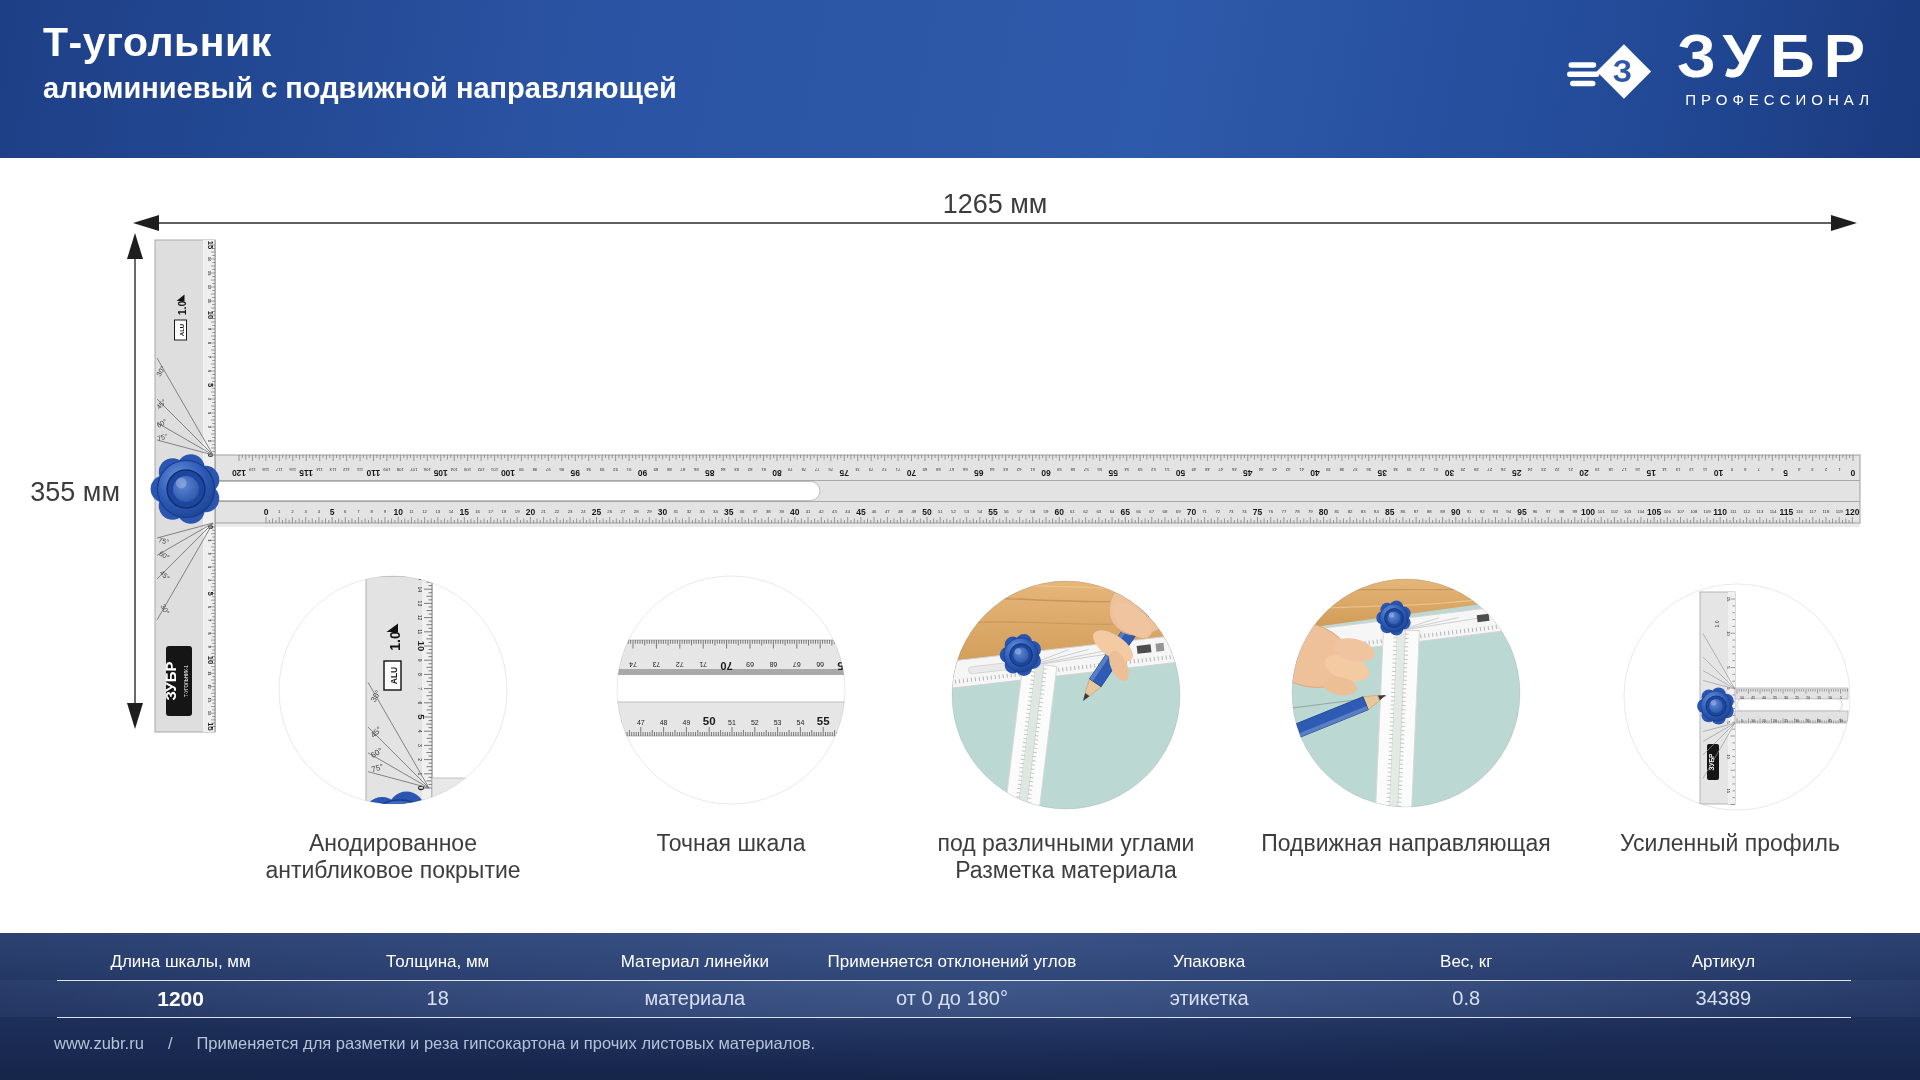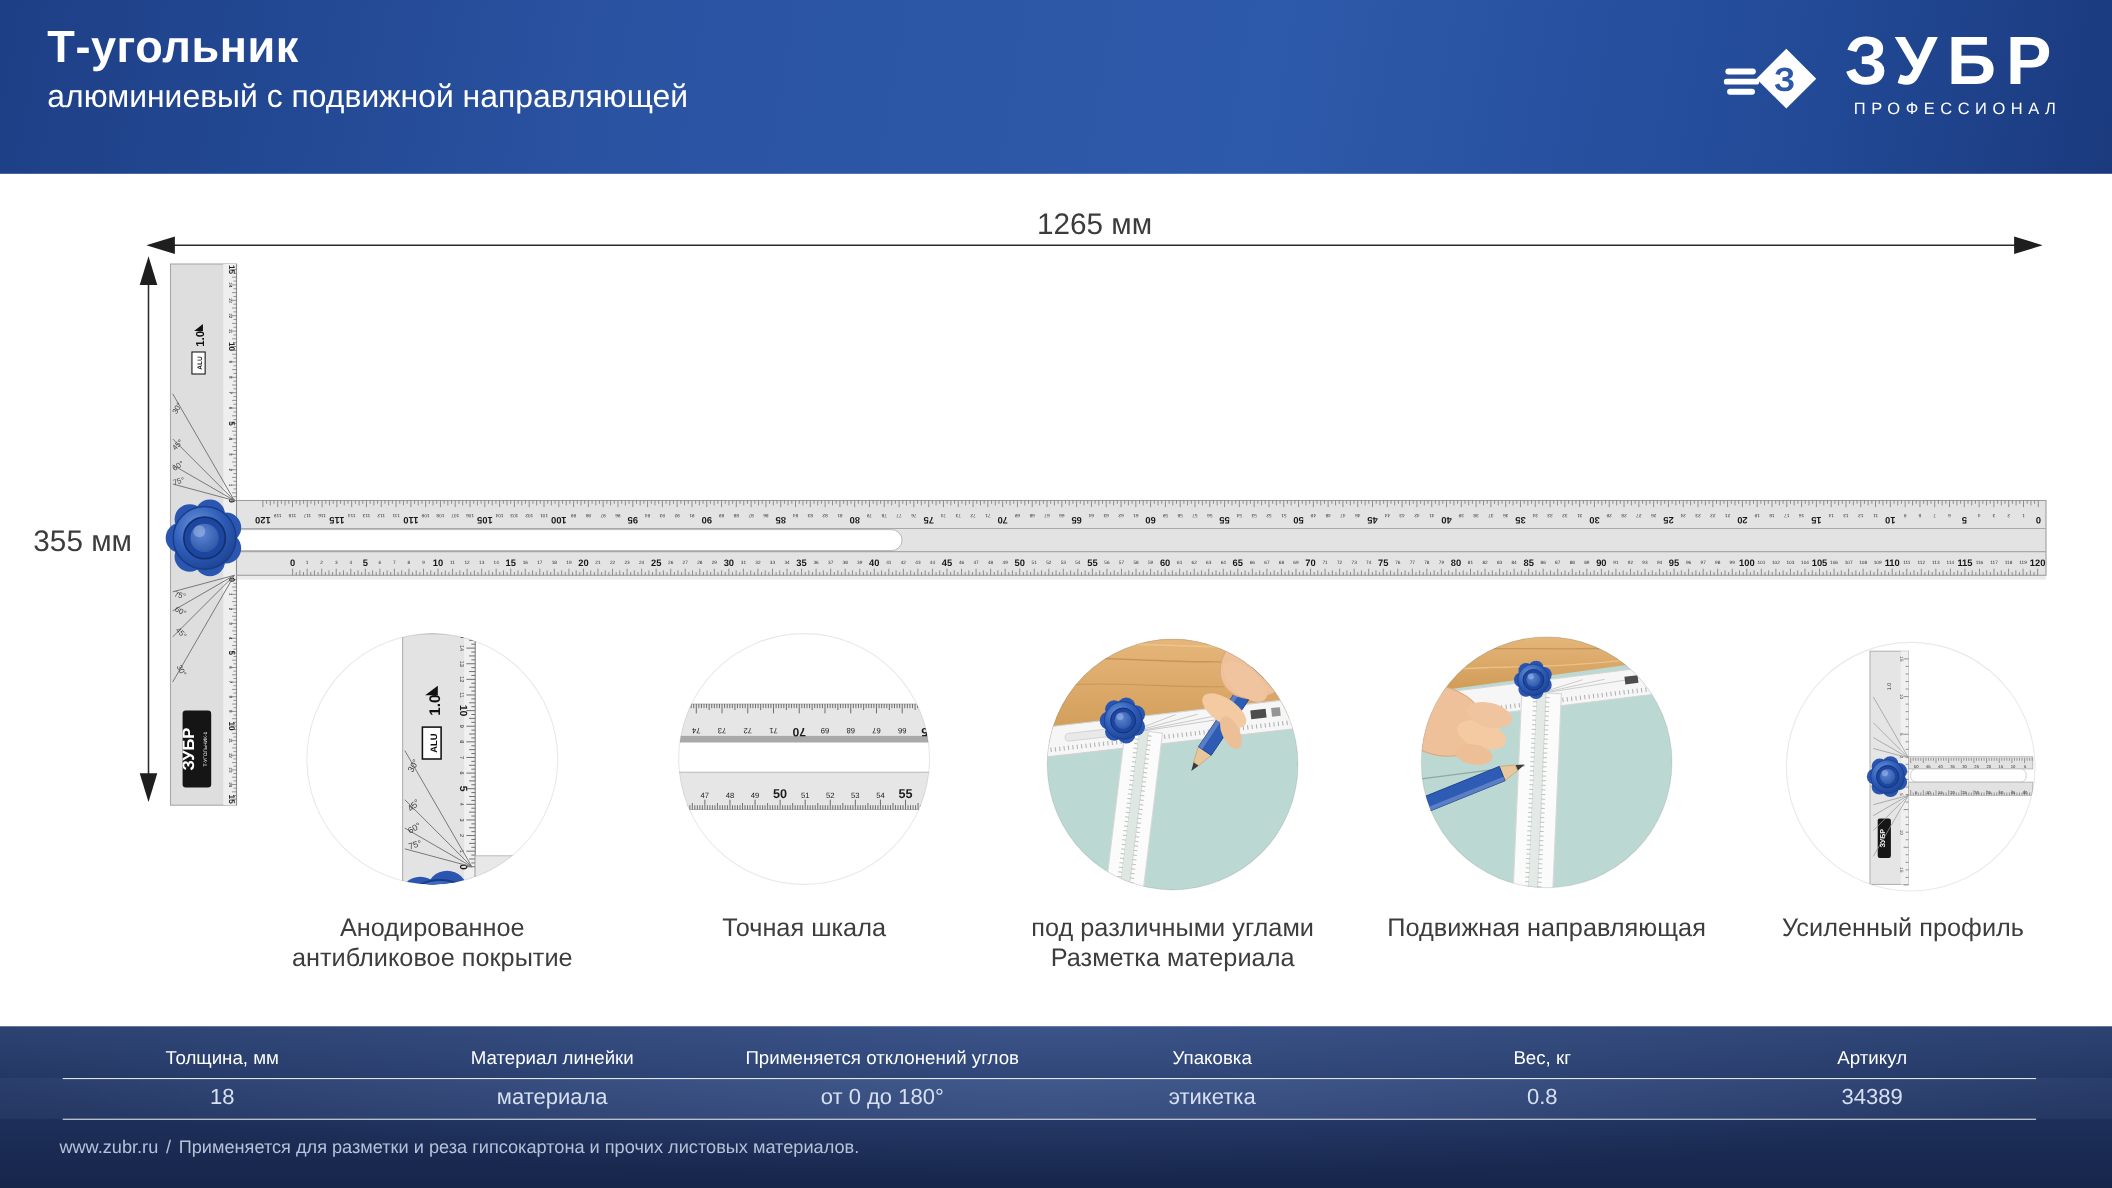--- a/index.html
+++ b/index.html
@@ -3,21 +3,21 @@
 <meta charset="utf-8">
 <style>
   html,body{margin:0;padding:0}
   body{width:1920px;height:1080px;position:relative;overflow:hidden;background:#fff;
        font-family:"Liberation Sans",sans-serif}
   
   .banner{position:absolute;left:0;top:0;width:1920px;height:158px;color:#fff;
     background:linear-gradient(100deg,#1d3f86 0%,#2a53a2 30%,#2e5aab 60%,#224a97 85%,#1b3a7e 100%)}
   .titles{position:absolute;left:43px;top:20px}
   .page-title{margin:0;font-size:41px;font-weight:bold;letter-spacing:.5px;line-height:44px}
-  .page-subtitle{font-size:29px;margin-top:8px;font-weight:normal}
+  .page-subtitle{font-size:29px;margin-top:8px;font-weight:bold}
   .brand{position:absolute;right:46px;top:26px;display:flex;align-items:flex-start;gap:10px}
   .brand-icon{width:100px;height:88px}
   .brand-text{display:flex;flex-direction:column;align-items:flex-end}
   .brand-name{font-size:62px;font-weight:bold;letter-spacing:9px;line-height:60px}
   .brand-sub{font-size:15px;letter-spacing:5px;margin-top:5px}
   
   #scene{position:absolute;left:0;top:0}
   #scene text{font-family:"Liberation Sans",sans-serif}
   
   .caption{position:absolute;top:830px;width:340px;text-align:center;font-size:23px;
@@ -30,21 +30,21 @@
                linear-gradient(180deg,#2b4170 0%,#1b2c55 70%,#16254a 100%)}
   .row-band{position:absolute;left:0;top:47px;width:1920px;height:37px;
     background:linear-gradient(90deg,rgba(125,155,215,.07),rgba(125,155,215,.22) 50%,rgba(125,155,215,.07))}
   .grid-rule{position:absolute;left:57px;width:1794px;height:1px;background:rgba(255,255,255,.85)}
   .rule-top{top:47px}.rule-bot{top:84px}
   .spec-grid{position:absolute;left:52px;top:11px;width:1800px;display:flex}
   .spec-col{flex:1;text-align:center}
   .spec-col .h{font-size:17px;height:36px;display:flex;align-items:center;justify-content:center;color:#fff}
   .spec-col .v{font-size:20px;height:37px;line-height:37px;color:#d7e0f1}
   .spec-col .v.bold{font-weight:bold;color:#fff;font-size:21px}
-  .note-row{position:absolute;left:54px;top:101px;display:flex;gap:7px;font-size:16.5px;color:#b6c2d8}
+  .note-row{position:absolute;left:54px;top:101px;display:flex;gap:24px;font-size:16.5px;color:#b6c2d8}
 </style>
 </head>
 <body>
 
 <header class="banner">
   <div class="titles">
     <h1 class="page-title">Т-угольник</h1>
     <div class="page-subtitle">алюминиевый с подвижной направляющей</div>
   </div>
   <div class="brand">
@@ -2511,20 +2511,24 @@
   <span class="cap-line">Усиленный профиль</span>
 
 </div>
 
 <section class="specs">
   <div class="row-band"></div>
   <div class="grid-rule rule-top"></div>
   <div class="grid-rule rule-bot"></div>
   <div class="spec-grid">
     <div class="spec-col">
+      <div class="h">Длина шкалы, мм</div>
+      <div class="v bold">1200</div>
+    </div>
+    <div class="spec-col">
       <div class="h">Толщина, мм</div>
       <div class="v">18</div>
     </div>
     <div class="spec-col">
       <div class="h">Материал линейки</div>
       <div class="v">материала</div>
     </div>
     <div class="spec-col">
       <div class="h">Применяется отклонений углов</div>
       <div class="v">от 0 до 180°</div>

